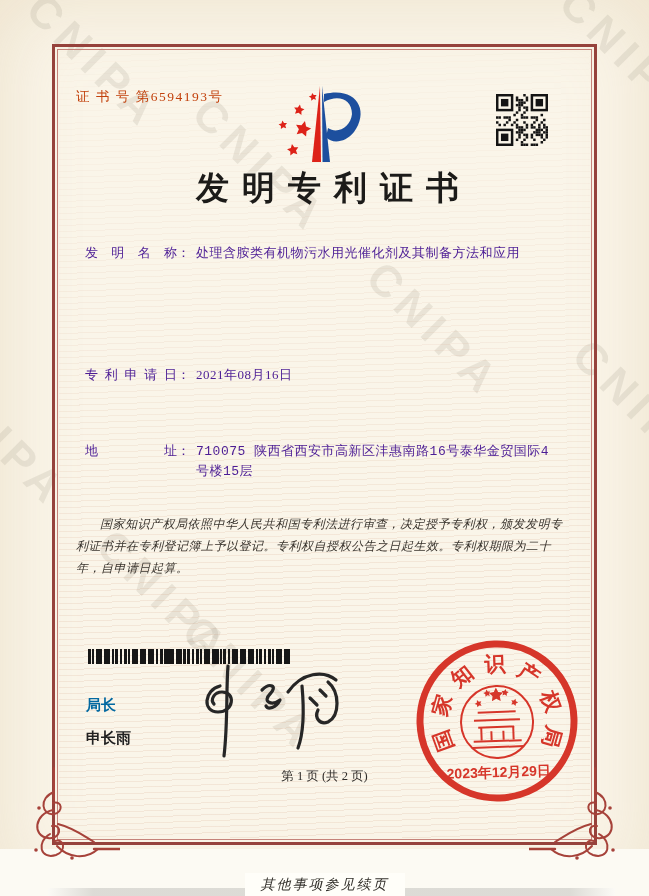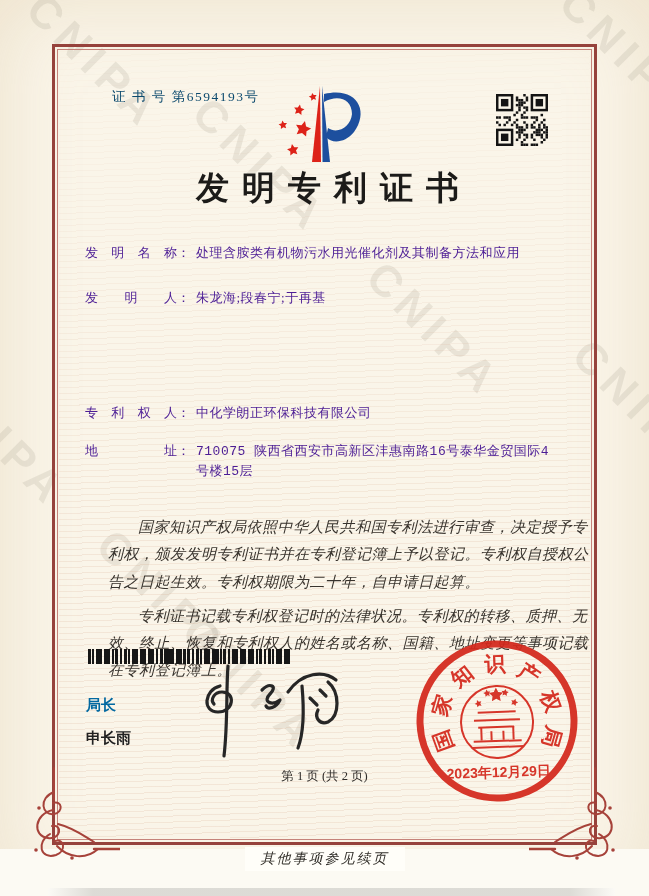--- a/index.html
+++ b/index.html
@@ -27,59 +27,59 @@
   }
   .texture {
     position:absolute; inset:4px;
     background:repeating-linear-gradient(178deg, rgba(205,140,105,.14) 0 1px, rgba(255,255,255,0) 1px 6px);
     -webkit-mask-image:linear-gradient(180deg, rgba(0,0,0,.15), #000 65%);
             mask-image:linear-gradient(180deg, rgba(0,0,0,.15), #000 65%);
   }
   .flourish { position:absolute; z-index:6; }
   .flourish.right { transform:scaleX(-1); }
   
-  .cert-no { position:absolute; left:76px; top:88px; font-size:13.5px; letter-spacing:1.5px; color:#0c4a6e; z-index:5;margin-left:36px; }
+  .cert-no { position:absolute; left:76px; top:88px; font-size:13.5px; letter-spacing:1.5px; color:#c2410c; z-index:5; }
   .logo { position:absolute; left:272px; top:84px; z-index:5; }
   .qr { position:absolute; left:496px; top:94px; z-index:5; }
   .title {
     position:absolute; left:0; right:0; top:166px; text-align:center;
     font-size:33px; font-weight:700; letter-spacing:13px; padding-left:19px;
     color:#1c1b19; z-index:5;
   }
   
   .f-row { position:absolute; left:85px; font-size:13px; color:#4c1d95; z-index:5; white-space:nowrap; }
   .flabel { display:inline-block; width:92px; text-align:justify; text-align-last:justify; }
   .colon { margin-right:6px; }
   .fval { letter-spacing:.5px; }
   .fval.wrap { display:inline-block; width:354px; white-space:normal; vertical-align:top; line-height:1.55;font-family:Liberation Mono, monospace; }
   .grant-no { position:absolute; left:245px; top:0; }
   
   .legal {
     position:absolute; left:76px; top:514px; width:494px; z-index:5;
-    font-style:italic; font-size:15px; line-height:1.82; letter-spacing:.5px; color:#38332d;margin-left:32px;
+    font-style:italic; font-size:12px; line-height:1.82; letter-spacing:.5px; color:#38332d;
   }
   .legal p { text-indent:2em; margin-bottom:7px; }
   
   .barcode {
     position:absolute; left:88px; top:649px; width:203px; height:15px; z-index:5;
     background-image:
       repeating-linear-gradient(90deg,#161616 0 2px,transparent 2px 4px),
       repeating-linear-gradient(90deg,#161616 0 3px,transparent 3px 9px),
       repeating-linear-gradient(90deg,transparent 0 10px,#161616 10px 12px,transparent 12px 17px);
   }
   .signature { position:absolute; left:190px; top:656px; z-index:5; }
   .signer-title { position:absolute; left:86px; top:696px; font-family:"Liberation Sans","DejaVu Sans",sans-serif; font-size:15px; font-weight:600; color:#0369a1; z-index:5; }
   .signer-name  { position:absolute; left:86px; top:729px; font-family:"Liberation Sans","DejaVu Sans",sans-serif; font-size:15px; font-weight:700; color:#222; z-index:5; }
   
   .seal { position:absolute; left:412px; top:636px; z-index:7; opacity:.93; transform:rotate(-2deg); }
   
   .page-info { position:absolute; left:0; right:0; top:768px; text-align:center; font-size:12.5px; color:#2e2b28; z-index:5; }
   .bottom-strip { position:absolute; left:0; top:849px; width:649px; height:47px; background:#fcfaf3; z-index:3; }
   .cont-note {
-    position:absolute; left:0; right:0; top:847px; text-align:center; z-index:5;
+    position:absolute; left:0; right:0; top:873px; text-align:center; z-index:5;
   }
   .cont-note span {
     display:inline-block; background:#fffef9; padding:3px 16px;
     font-style:italic; font-size:14px; letter-spacing:2px; color:#33302b;
   }
   .photo-edge {
     position:absolute; bottom:0; left:48px; right:34px; height:8px; z-index:4; opacity:.75;
     background:linear-gradient(90deg,#fbfaf6,#d2d1cc 8%,#d2d1cc 92%,#fbfaf6);
   }
 </style>
@@ -266,33 +266,29 @@
       <rect x="0" y="33.6" width="16.8" height="16.8" fill="#141414"></rect>
       <rect x="2.4" y="36" width="12" height="12" fill="#faf5e9"></rect>
       <rect x="4.8" y="38.4" width="7.199999999999999" height="7.199999999999999" fill="#141414"></rect>
     </svg>
 
   <div class="title">发明专利证书</div>
 
   <div class="f-row" style="top:244px">
     <span class="flabel">发明名称</span><span class="colon">：</span><span class="fval">处理含胺类有机物污水用光催化剂及其制备方法和应用</span>
   </div>
-  <div class="f-row" style="top:289px">
-    <span class="flabel">发明人</span><span class="colon">：</span><span class="fval">朱龙海;段春宁;于再基</span>
-  </div>
-  <div class="f-row" style="top:404px">
-    <span class="flabel">专利权人</span><span class="colon">：</span><span class="fval">中化学朗正环保科技有限公司</span>
+  <div class="f-row" style="top:366px">
+    <span class="flabel">专利申请日</span><span class="colon">：</span><span class="fval">2021年08月16日</span>
   </div>
   <div class="f-row" style="top:442px">
     <span class="flabel">地址</span><span class="colon">：</span><span class="fval wrap">710075 陕西省西安市高新区沣惠南路16号泰华金贸国际4号楼15层</span>
   </div>
 
   <div class="legal">
     <p>国家知识产权局依照中华人民共和国专利法进行审查，决定授予专利权，颁发发明专利证书并在专利登记簿上予以登记。专利权自授权公告之日起生效。专利权期限为二十年，自申请日起算。</p>
-    <p>专利证书记载专利权登记时的法律状况。专利权的转移、质押、无效、终止、恢复和专利权人的姓名或名称、国籍、地址变更等事项记载在专利登记簿上。</p>
   </div>
 
   <div class="barcode"></div>
 
   <svg class="signature" width="165" height="108" viewBox="0 0 165 108">
     <g stroke="#262626" stroke-width="3.2" fill="none" stroke-linecap="round" stroke-linejoin="round">
       <path d="M38,10 C36,34 38,66 34,100"></path>
       <path d="M30,30 C14,34 12,56 28,56 C44,56 46,36 32,36 C24,36 20,44 24,48"></path>
       <path d="M72,34 C80,26 88,30 80,38 C72,46 82,50 90,44 C86,52 78,54 76,50"></path>
       <path d="M98,36 C112,16 134,14 146,24"></path>

